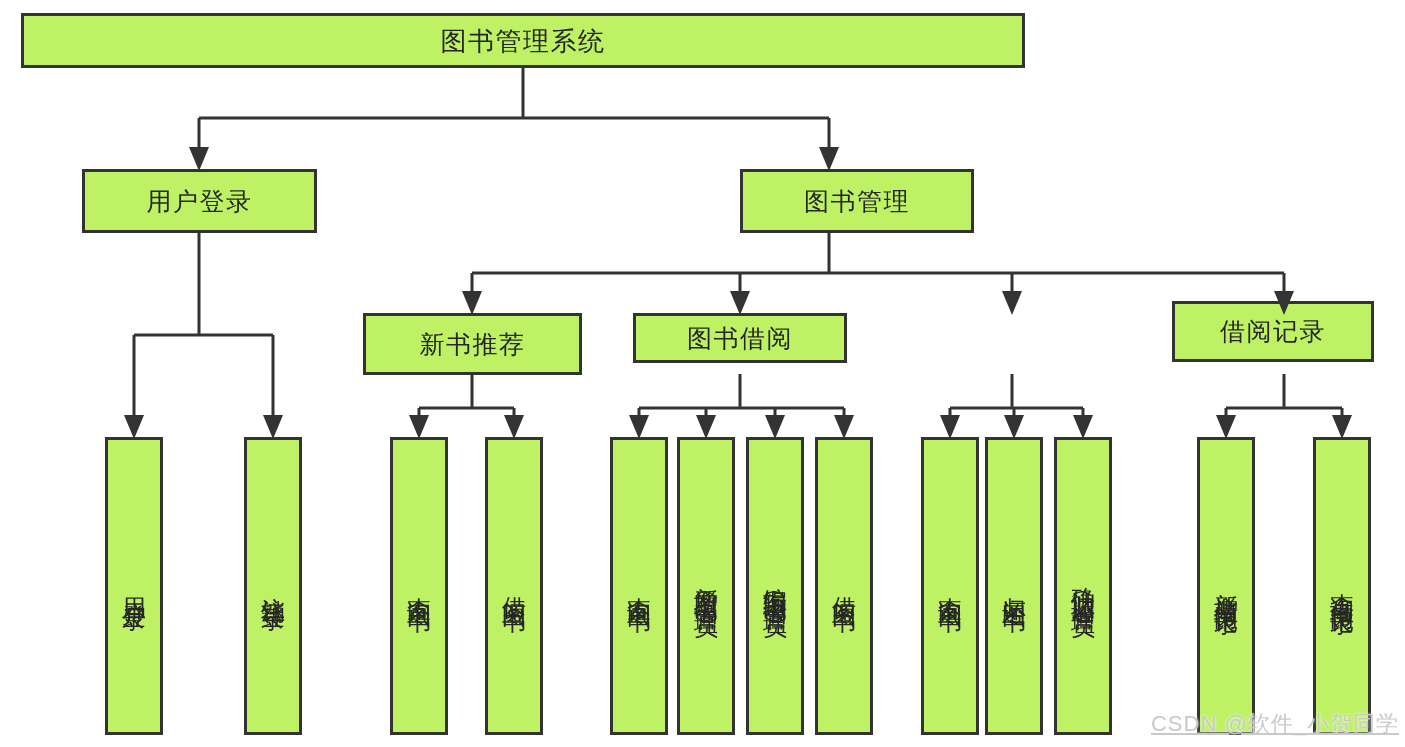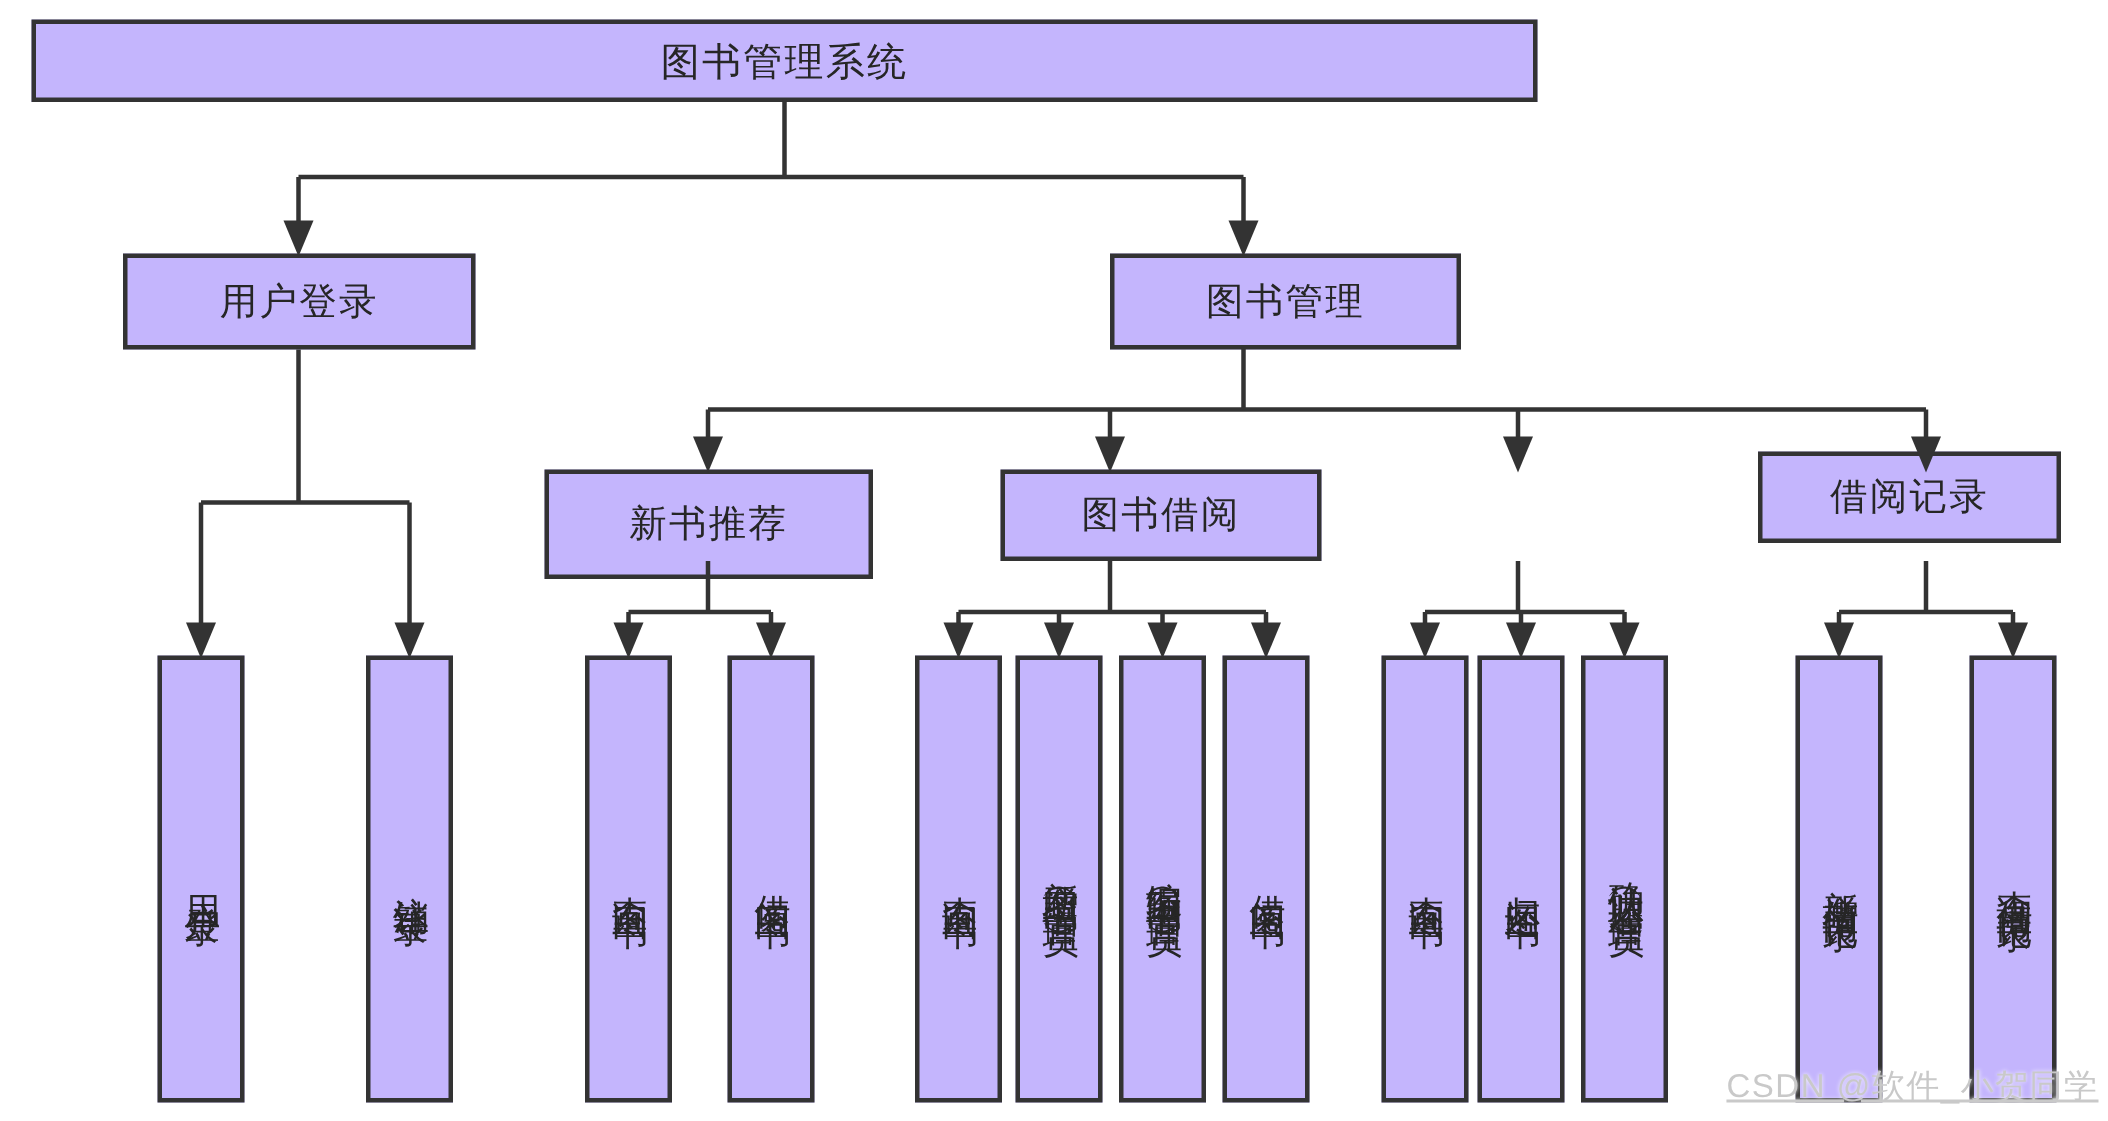--- a/index.html
+++ b/index.html
@@ -7,21 +7,21 @@
     position:relative;
     width:1405px;height:747px;
     background:#ffffff;
     font-family:"Liberation Sans","DejaVu Sans",sans-serif;
     overflow:hidden;
   }
   .node{
     position:absolute;
     box-sizing:border-box;
     border:3px solid #333333;
-    background:#c4b5fd;
+    background:#bef264;
     display:flex;
     align-items:center;
     justify-content:center;
     z-index:2;
   }
   .node span{
     color:#262626;
     letter-spacing:1.5px;
     line-height:1;
     white-space:nowrap;
@@ -63,24 +63,24 @@
     <span>图书管理系统</span>
   </div>
 
   <div class="node h" style="left:82px;top:169px;width:235px;height:64px">
     <span>用户登录</span>
   </div>
   <div class="node h" style="left:740px;top:169px;width:234px;height:64px">
     <span>图书管理</span>
   </div>
 
-  <div class="node h" style="left:363px;top:313px;width:219px;height:73px">
+  <div class="node h" style="left:363px;top:313px;width:219px;height:62px">
     <span>新书推荐</span>
   </div>
-  <div class="node h" style="left:667px;top:313px;width:214px;height:61px">
+  <div class="node h" style="left:633px;top:313px;width:214px;height:50px">
     <span>图书借阅</span>
   </div>
   <div class="node h" style="left:1172px;top:301px;width:202px;height:61px">
     <span>借阅记录</span>
   </div>
 
   <div class="node v" style="left:105px;top:437px;width:58px;height:298px">
     <span>用户登录</span>
   </div>
   <div class="node v" style="left:244px;top:437px;width:58px;height:298px">

